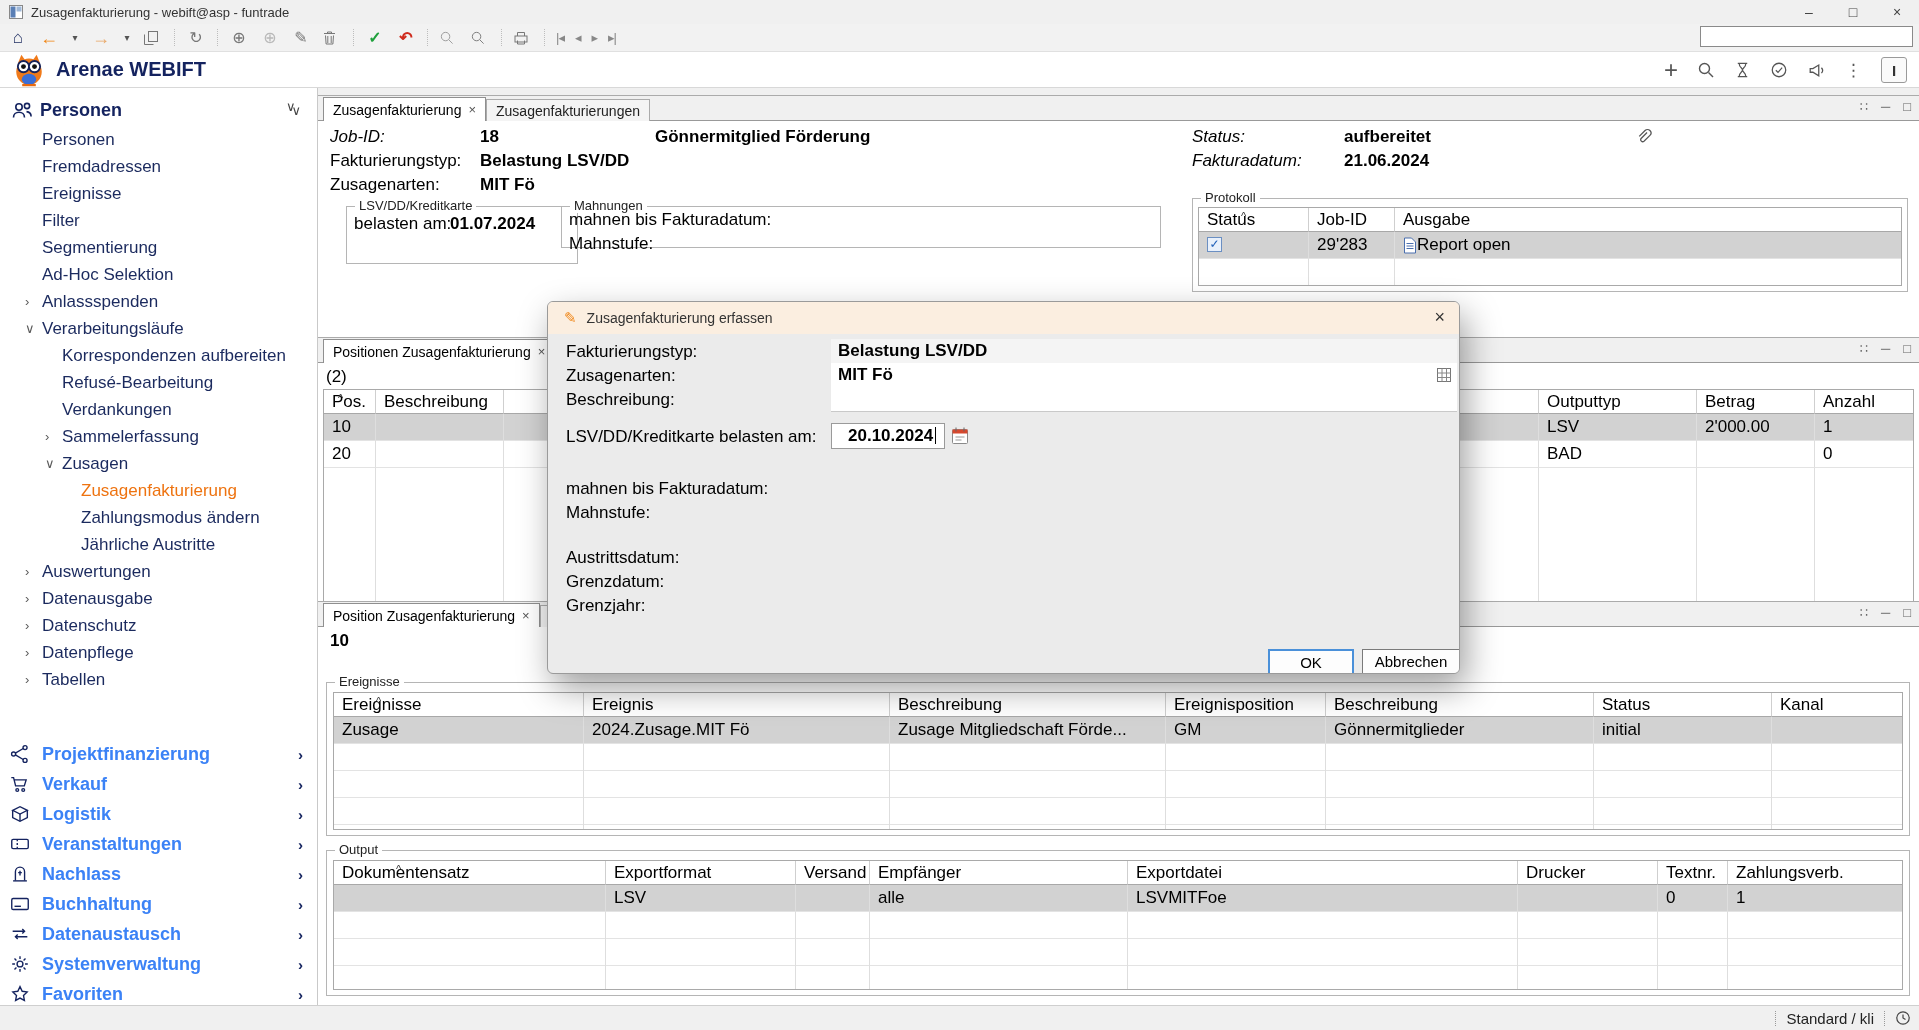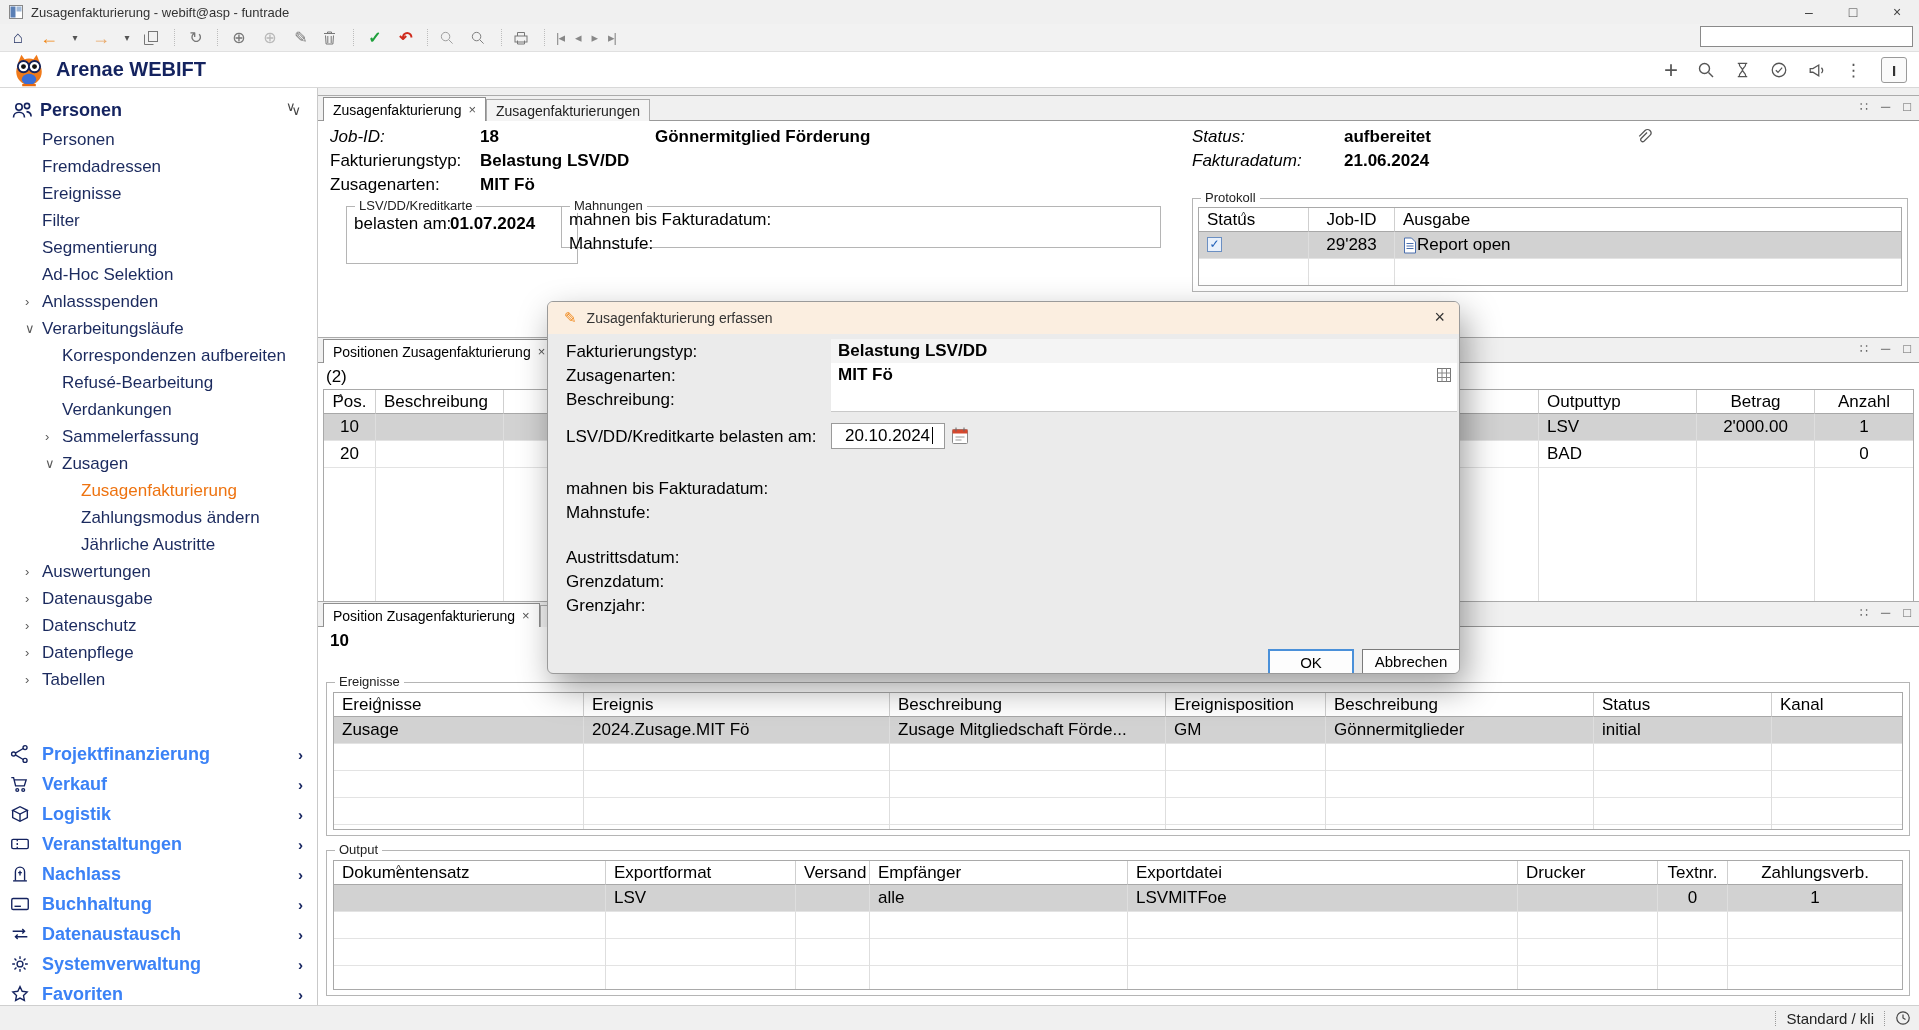--- a/index.html
+++ b/index.html
@@ -77,21 +77,21 @@
   
   .fs{ position:absolute; border:1px solid #b5b5b5; }
   .fs .legend{ position:absolute; top:-9px; left:8px; background:#fff; padding:0 4px; font-size:13px; color:#222; }
 
   
   .grid{ display:grid; font-size:17px; background:#fff; border:1px solid #a9a9a9; }
   .grid>div{ padding:0 8px; white-space:nowrap; overflow:hidden; }
   .th{ line-height:23px; height:24px; border-right:1px solid #cfcfcf; border-bottom:1px solid #a8a8a8; position:relative; }
   .td{ line-height:26px; height:27px; border-right:1px solid #dedede; border-bottom:1px solid #e3e3e3; }
   .last{ border-right:none !important; }
-  .r{ text-align:center; }
+  .r{ text-align:left; }
   .sel{ background:#d2d2d2; }
   .fill{ border-right:1px solid #dedede; padding:0; }
   .rowlines{ background-image:repeating-linear-gradient(to bottom, #fff 0 26px, #e3e3e3 26px 27px); }
   .ecol{ background-color:#f7f7f7; }
   .caret{ position:absolute; top:-3px; left:42px; font-size:11px; color:#333; }
   .cellflex{ display:flex; align-items:center; gap:0; }
   .chk{ width:15px; height:15px; margin-top:5px; background:#e8f0fb; border:1px solid #6b8fc2;
     font-size:12px; line-height:13px; text-align:center; color:#1f5fb8; padding:0 !important; }
 
   
@@ -99,21 +99,21 @@
     border:1px solid #9a9a9a; border-radius:6px; box-shadow:6px 14px 34px rgba(0,0,0,.38); z-index:10; overflow:hidden; }
   .dlg-title{ height:32px; background:#fbeee0; display:flex; align-items:center; font-size:14px; color:#333; }
   .dlg-title .pencil{ color:#f08718; font-size:15px; margin:0 10px 0 16px; }
   .dlg-close{ position:absolute; right:14px; top:5px; font-size:18px; color:#333; }
   .dlg-lab{ position:absolute; left:18px; font-size:17px; white-space:nowrap; }
   .strip{ position:absolute; left:283px; width:626px; height:25px; font-size:17px; font-weight:bold;
     line-height:24px; padding-left:7px; }
   .strip.gray{ background:#f4f4f4; border-bottom:1px solid #dcdcdc; }
   .strip.white{ background:#fff; border-bottom:1px solid #c9c9c9; }
   .dateinput{ position:absolute; left:283px; top:121px; width:114px; height:26px; background:#fff;
-    border:1px solid #9a9a9a; font-size:17px; font-weight:normal; line-height:24px; padding-left:2px;text-align:center; }
+    border:1px solid #9a9a9a; font-size:17px; font-weight:bold; line-height:24px; padding-left:16px; }
   .cursorbar{ display:inline-block; width:1px; height:17px; background:#000; vertical-align:-3px; margin-left:2px; }
   .dlg-btn{ position:absolute; top:347px; height:26px; background:#fdfdfd; font-size:15px; text-align:center; line-height:23px; }
   .btn-ok{ left:720px; width:86px; border:2px solid #4a90d9; }
   .btn-cancel{ left:814px; width:98px; border:1px solid #7a7a7a; line-height:24px; }
 
   
   .statusbar{ position:absolute; left:0; top:1005px; width:1919px; height:25px; background:#f0f0f0;
     border-top:1px solid #cfcfcf; z-index:20; }
   .statusright{ position:absolute; right:8px; top:0; height:24px; display:flex; align-items:center; gap:10px;
     font-size:15px; color:#222; }

